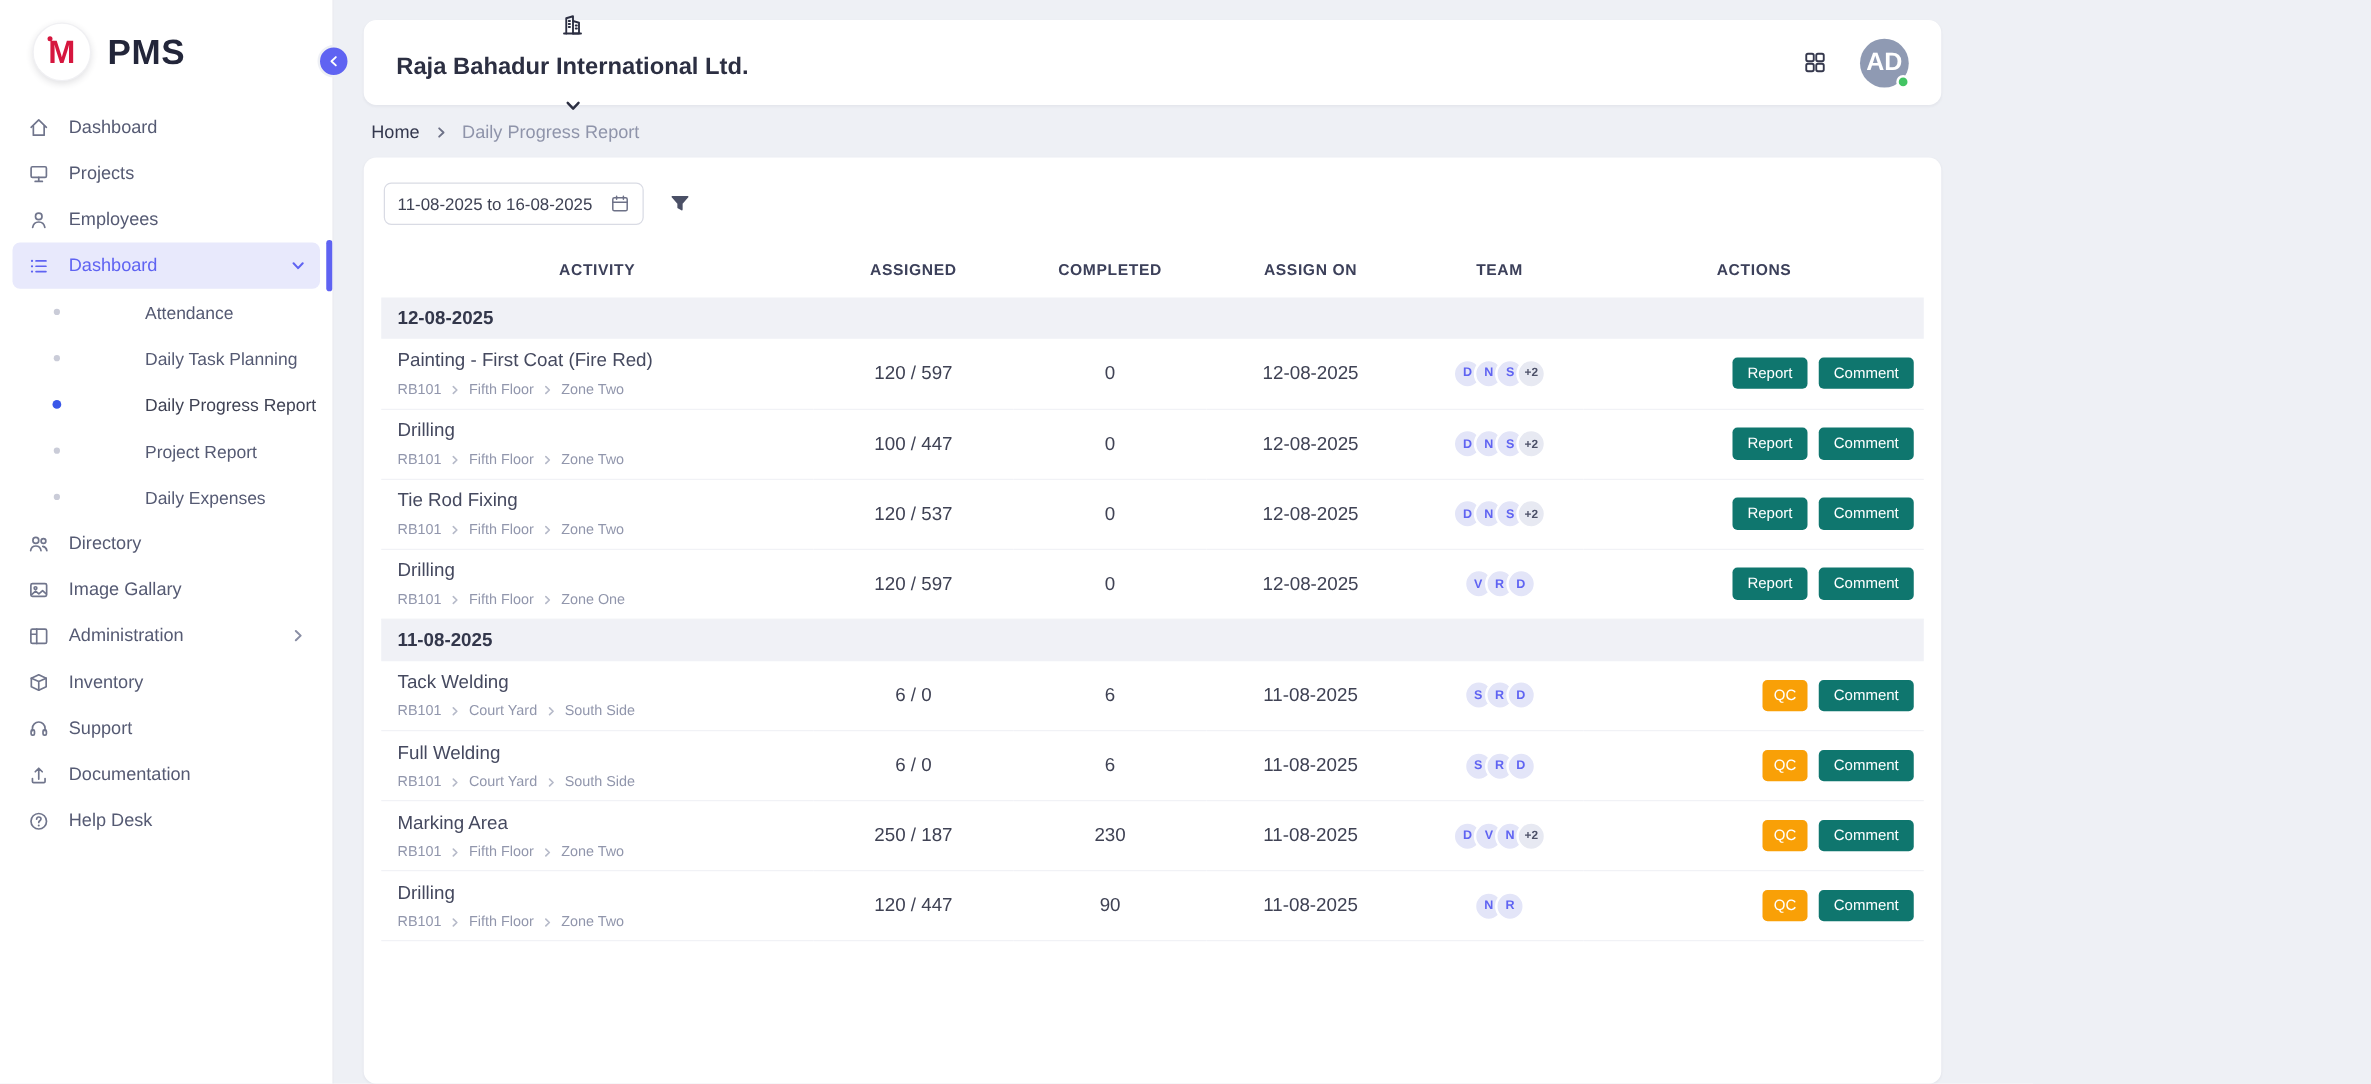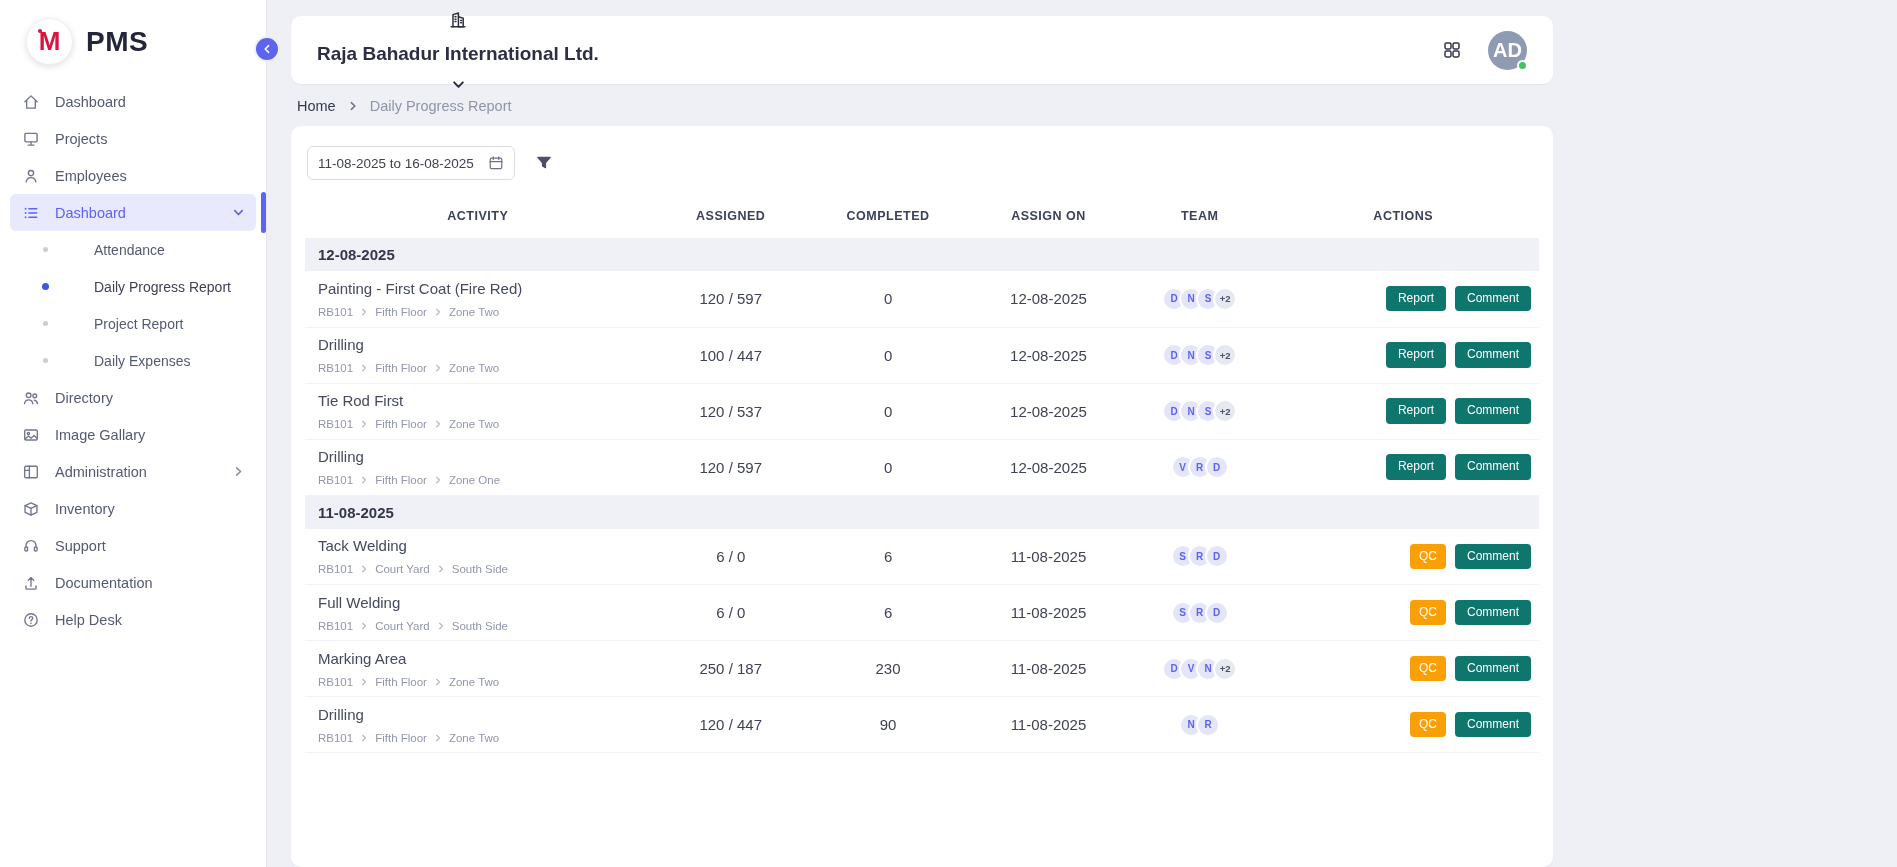--- a/index.html
+++ b/index.html
@@ -27,21 +27,21 @@
   .menu { padding:4px 10px 0; }
   .menu-item { display:flex; align-items:center; gap:15px; height:37px; padding:0 12px; border-radius:6px;
     font-size:14.5px; color:#555a73; cursor:pointer; position:relative; }
   .mi-icon { width:18px; height:18px; color:#70758c; flex:none; }
   .mi-icon svg { width:18px; height:18px; display:block; }
   .menu-item .chev { margin-left:auto; color:#8a8fa5; display:flex; }
   .menu-item.active { background:#e8e9fc; color:#5f63f2; }
   .menu-item.active .mi-icon, .menu-item.active .chev { color:#5f63f2; }
   .edge-bar { position:absolute; right:-10px; top:-2px; width:5px; height:41px; background:#5f63f2; border-radius:3px; }
 
-  .submenu-item { display:flex; align-items:center; height:37px; padding-left:33px; font-size:14px; color:#555a73; cursor:pointer; }
+  .submenu-item { display:flex; align-items:center; height:37px; padding-left:33px; font-size:14px; color:#555a73; cursor:pointer;gap:22px; }
   .submenu-item .dot { width:5px; height:5px; border-radius:50%; background:#caccd8; flex:none; }
   .submenu-item .sub-label { margin-left:46px; }
   .submenu-item.active .dot { background:#3a57e8; width:7px; height:7px; margin-left:-1px; }
   .submenu-item.active .sub-label { margin-left:45px; color:#3f4254; }
 
   .chev { display:inline-flex; }
   .chev svg { width:11px; height:11px; display:block; }
   .chev.down svg { transform:rotate(90deg); }
   .chev.left svg { transform:rotate(180deg); }
 
@@ -155,20 +155,24 @@
           <span class="chev down">
             <svg viewBox="0 0 12 12" fill="none" stroke="currentColor" stroke-width="1.8" stroke-linecap="round" stroke-linejoin="round">
               <path d="M4 2l4.2 4L4 10"></path>
             </svg>
           </span>
           <span class="edge-bar"></span>
         </div>
         <div class="submenu-item">
           <span class="dot"></span>
           <span class="sub-label">Attendance</span>
+        </div>
+        <div class="submenu-item">
+          <span class="dot"></span>
+          <span class="sub-label">Daily Task Planning</span>
         </div>
         <div class="submenu-item active">
           <span class="dot"></span>
           <span class="sub-label">Daily Progress Report</span>
         </div>
         <div class="submenu-item">
           <span class="dot"></span>
           <span class="sub-label">Project Report</span>
         </div>
         <div class="submenu-item">
@@ -415,21 +419,21 @@
                 </td>
                 <td>
                   <div class="actions">
                     <button class="btn primary">Report</button>
                     <button class="btn primary">Comment</button>
                   </div>
                 </td>
               </tr>
               <tr class="data">
                 <td class="activity">
-                  <div class="act-name">Tie Rod First</div>
+                  <div class="act-name">Tie Rod Fixing</div>
                   <div class="act-path">
                     <span class="p-seg">RB101</span>
                     <span class="p-sep">
                       <svg viewBox="0 0 12 12" fill="none" stroke="currentColor" stroke-width="2" stroke-linecap="round" stroke-linejoin="round">
                         <path d="M4 2l4.2 4L4 10"></path>
                       </svg>
                     </span>
                     <span class="p-seg">Fifth Floor</span>
                     <span class="p-sep">
                       <svg viewBox="0 0 12 12" fill="none" stroke="currentColor" stroke-width="2" stroke-linecap="round" stroke-linejoin="round">

